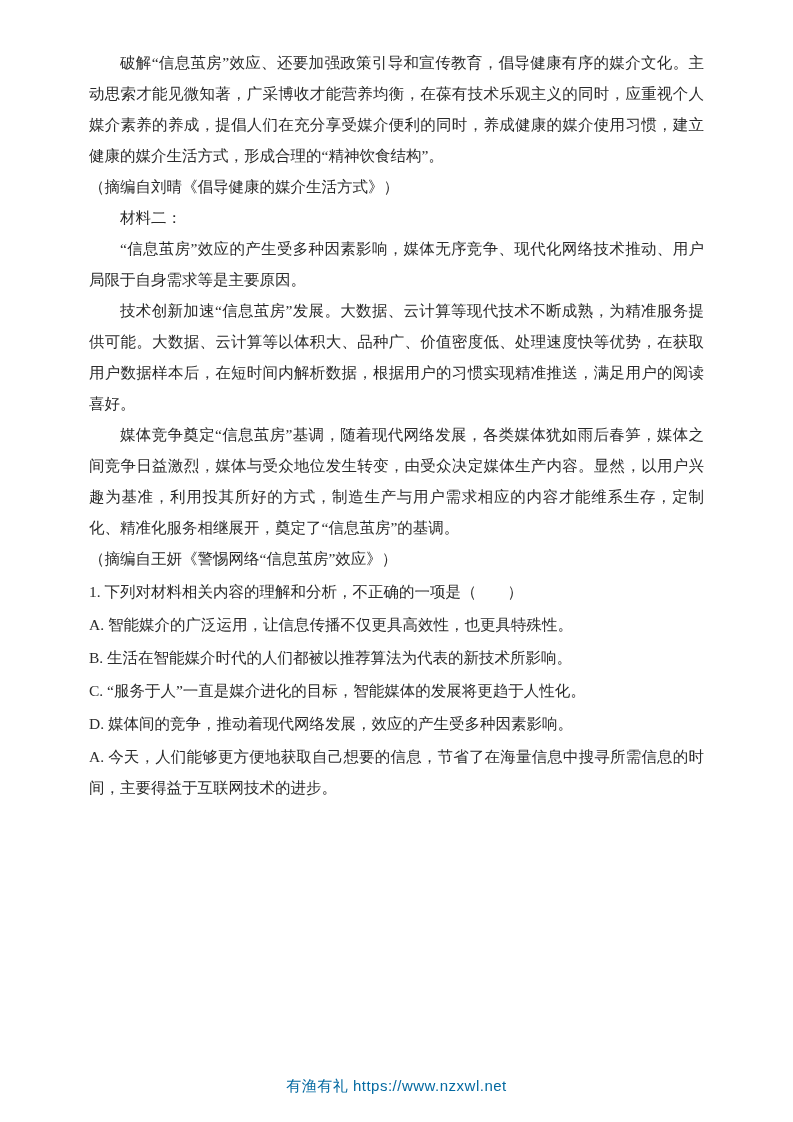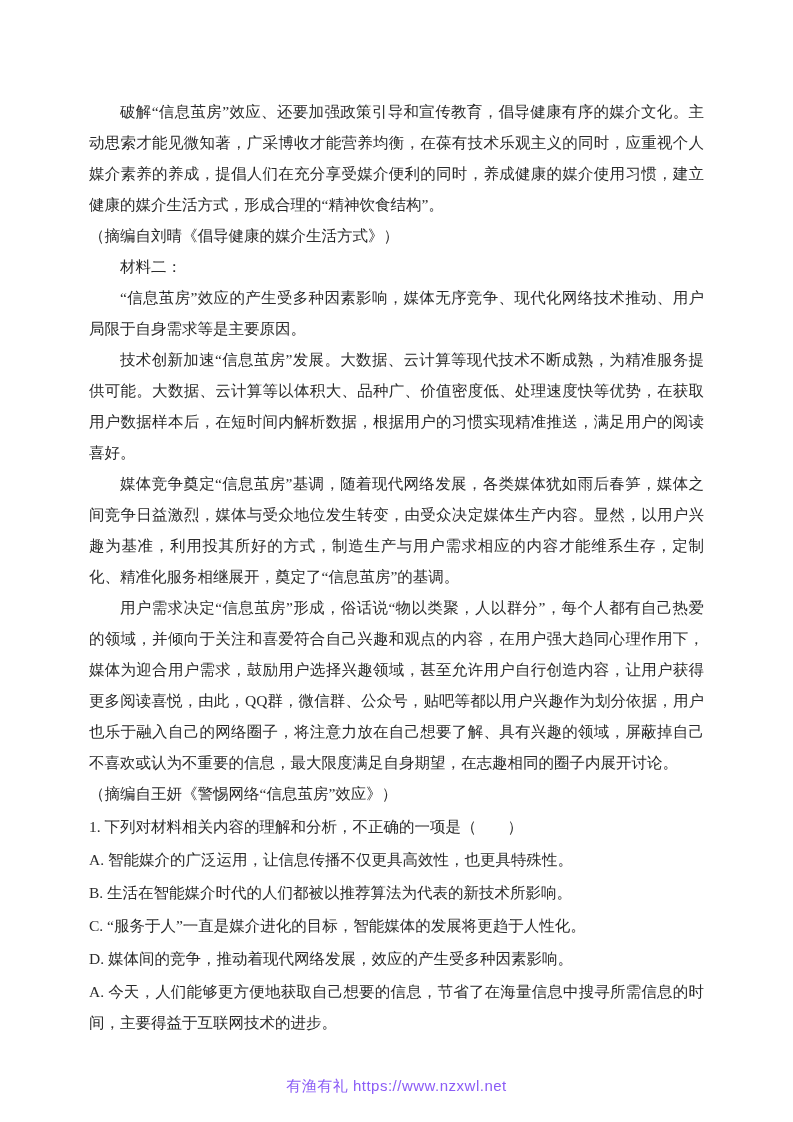--- a/index.html
+++ b/index.html
@@ -11,21 +11,21 @@
     position: relative;
     width: 793px;
     height: 1122px;
     background: #ffffff;
     overflow: hidden;
     font-family: "Liberation Serif", "DejaVu Serif", serif;
     color: #2a2a2a;
     box-sizing: border-box;
   }
   .content {
-    padding: 96px 89px 0 89px;
+    padding: 47px 89px 0 89px;
   }
   .content p {
     margin: 0;
     font-size: 15.5px;
     line-height: 31px;
     text-align: justify;
     word-break: break-all;
   }
   .indent {
     text-indent: 2em;
@@ -37,21 +37,21 @@
     margin-top: 2px !important;
   }
   .footer {
     position: absolute;
     left: 0;
     bottom: 26px;
     width: 100%;
     text-align: center;
     font-family: "Liberation Sans", "DejaVu Sans", sans-serif;
     font-size: 15px;
-    color: #8b5cf6;
+    color: #0369a1;
     letter-spacing: 0.5px;
   }
 </style>
 </head>
 <body>
 
 <div class="page">
   <div class="content">
 
     <p class="indent">破解“信息茧房”效应、还要加强政策引导和宣传教育，倡导健康有序的媒介文化。主动思索才能见微知著，广采博收才能营养均衡，在葆有技术乐观主义的同时，应重视个人媒介素养的养成，提倡人们在充分享受媒介便利的同时，养成健康的媒介使用习惯，建立健康的媒介生活方式，形成合理的“精神饮食结构”。</p>
@@ -59,21 +59,20 @@
     <p class="attribution">（摘编自刘晴《倡导健康的媒介生活方式》）</p>
 
     <p class="indent">材料二：</p>
 
     <p class="indent">“信息茧房”效应的产生受多种因素影响，媒体无序竞争、现代化网络技术推动、用户局限于自身需求等是主要原因。</p>
 
     <p class="indent">技术创新加速“信息茧房”发展。大数据、云计算等现代技术不断成熟，为精准服务提供可能。大数据、云计算等以体积大、品种广、价值密度低、处理速度快等优势，在获取用户数据样本后，在短时间内解析数据，根据用户的习惯实现精准推送，满足用户的阅读喜好。</p>
 
     <p class="indent">媒体竞争奠定“信息茧房”基调，随着现代网络发展，各类媒体犹如雨后春笋，媒体之间竞争日益激烈，媒体与受众地位发生转变，由受众决定媒体生产内容。显然，以用户兴趣为基准，利用投其所好的方式，制造生产与用户需求相应的内容才能维系生存，定制化、精准化服务相继展开，奠定了“信息茧房”的基调。</p>
 
-    <p class="indent">用户需求决定“信息茧房”形成，俗话说“物以类聚，人以群分”，每个人都有自己热爱的领域，并倾向于关注和喜爱符合自己兴趣和观点的内容，在用户强大趋同心理作用下，媒体为迎合用户需求，鼓励用户选择兴趣领域，甚至允许用户自行创造内容，让用户获得更多阅读喜悦，由此，QQ群，微信群、公众号，贴吧等都以用户兴趣作为划分依据，用户也乐于融入自己的网络圈子，将注意力放在自己想要了解、具有兴趣的领域，屏蔽掉自己不喜欢或认为不重要的信息，最大限度满足自身期望，在志趣相同的圈子内展开讨论。</p>
 
     <p class="attribution">（摘编自王妍《警惕网络“信息茧房”效应》）</p>
 
     <p class="qline">1. 下列对材料相关内容的理解和分析，不正确的一项是（　　）</p>
 
     <p class="qline">A. 智能媒介的广泛运用，让信息传播不仅更具高效性，也更具特殊性。</p>
 
     <p class="qline">B. 生活在智能媒介时代的人们都被以推荐算法为代表的新技术所影响。</p>
 
     <p class="qline">C. “服务于人”一直是媒介进化的目标，智能媒体的发展将更趋于人性化。</p>

